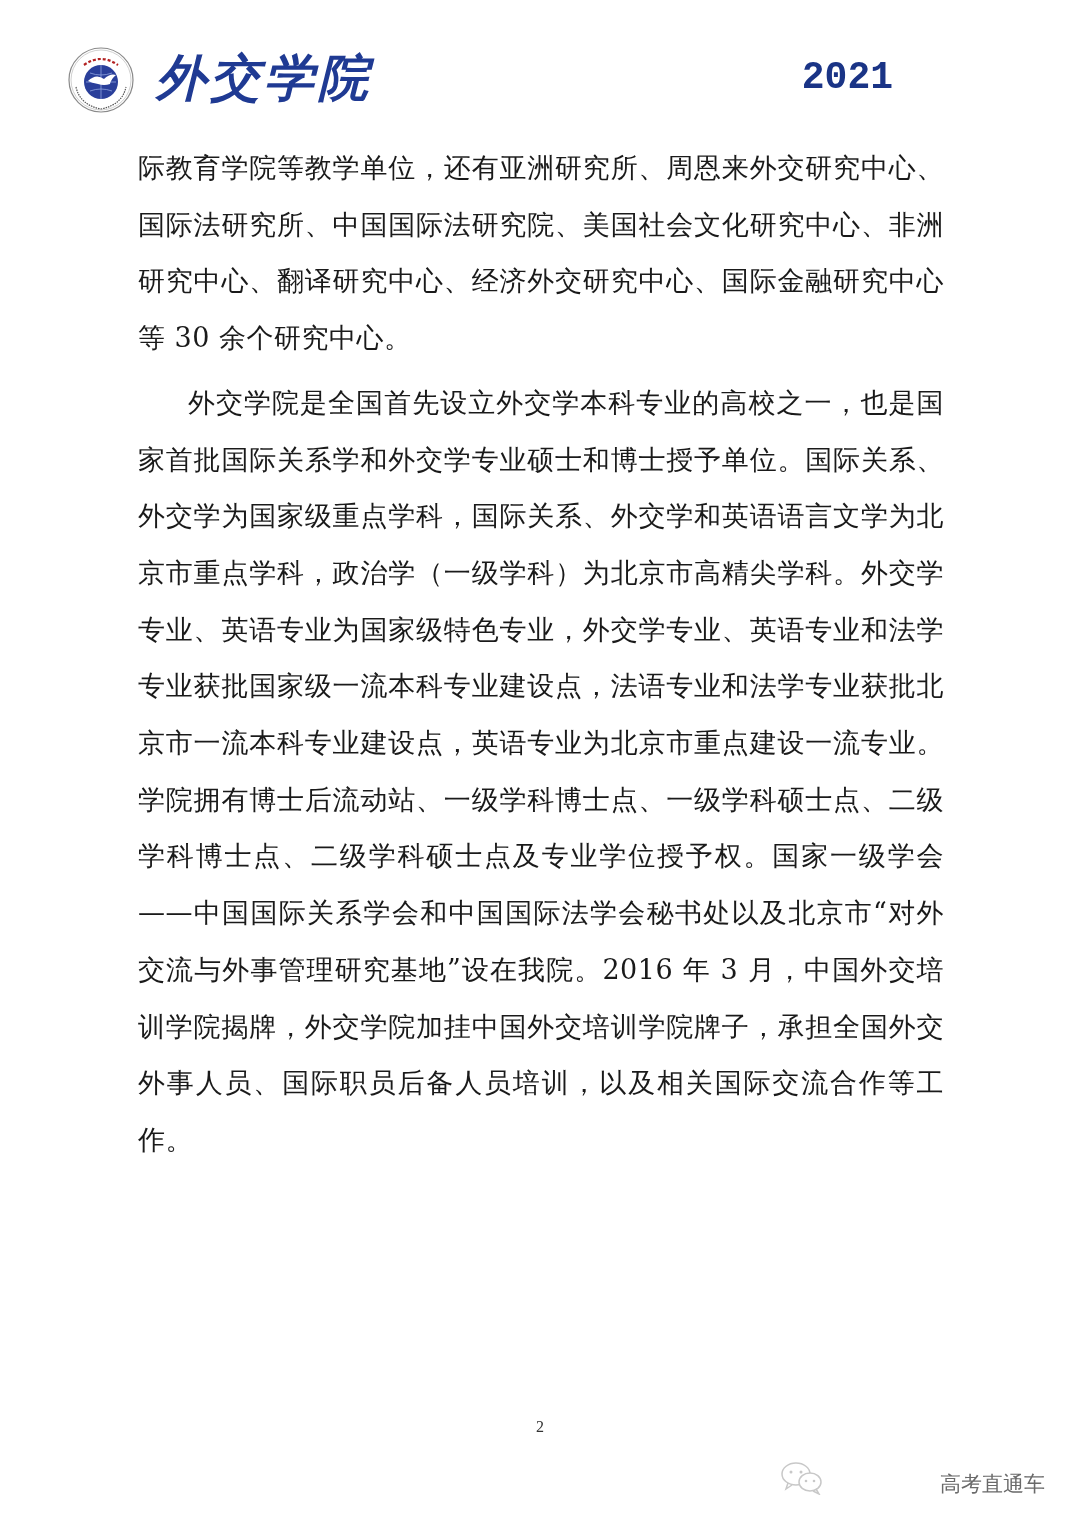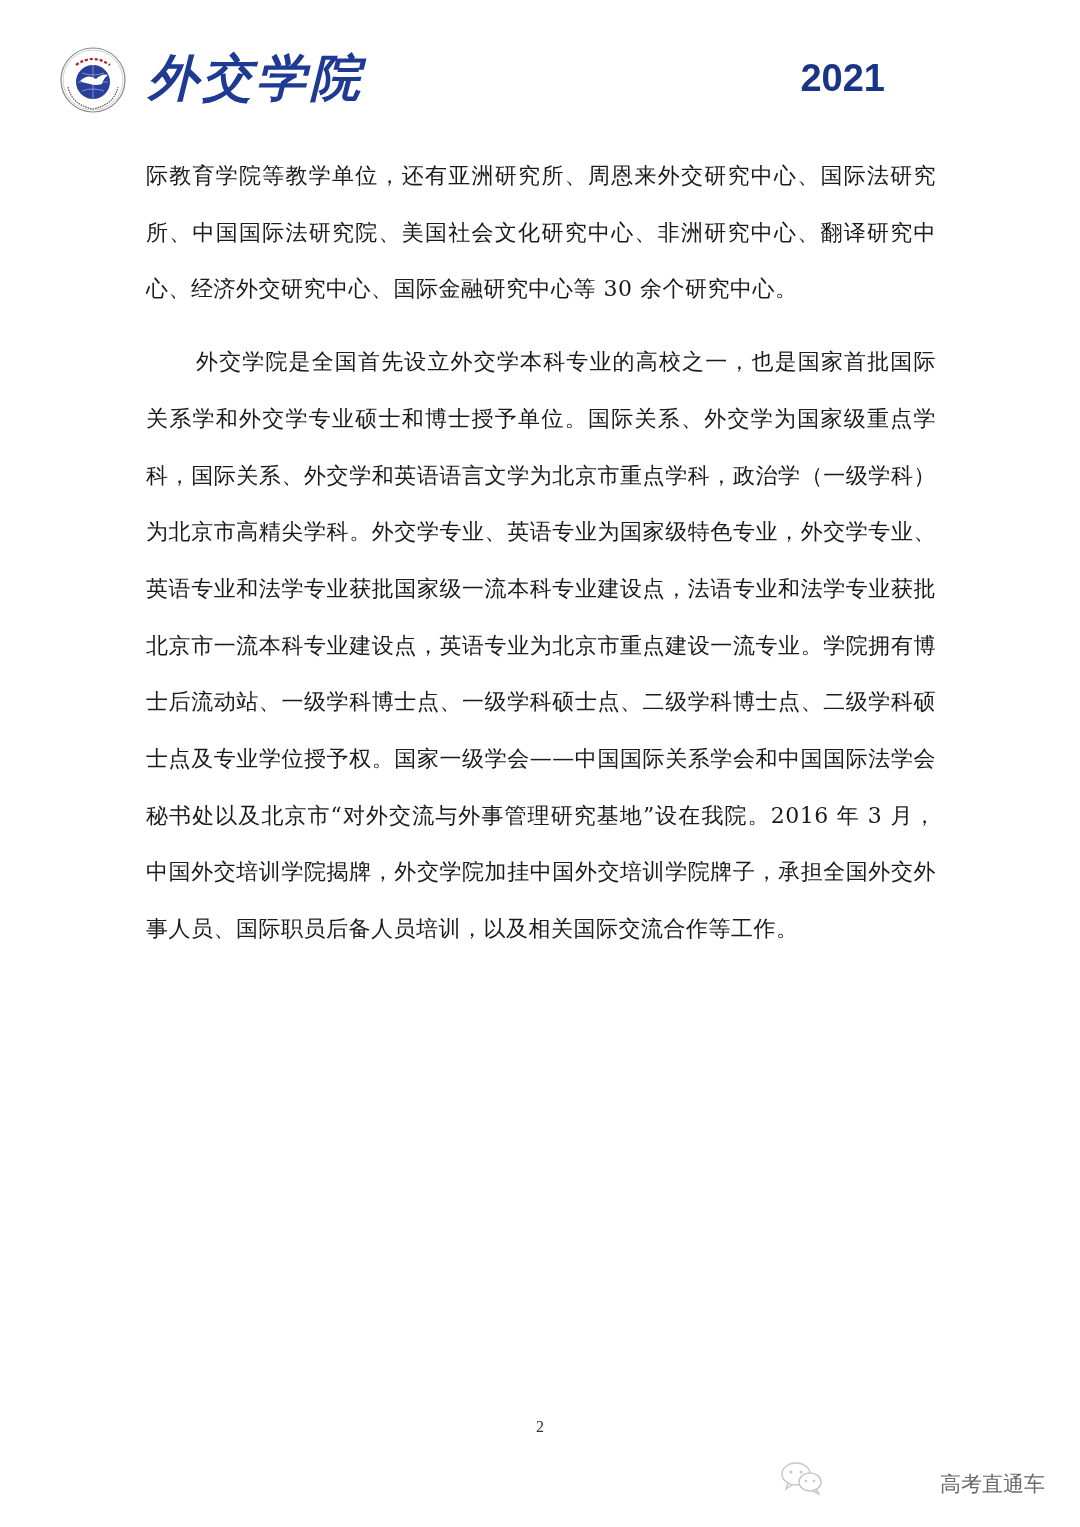--- a/index.html
+++ b/index.html
@@ -10,21 +10,21 @@
     body {
       width: 1080px;
       height: 1527px;
       position: relative;
       overflow: hidden;
       font-family: "DejaVu Serif", "Liberation Serif", serif;
       color: #1a1a1a;
     }
     .header {
       position: absolute;
-      left: 0;
+      left: 8px;
       top: 0;
       width: 968px;
       height: 130px;
     }
     .emblem {
       position: absolute;
       left: 60px;
       top: 47px;
       width: 66px;
       height: 66px;
@@ -38,35 +38,35 @@
       font-weight: bold;
       color: #1f3a93;
       letter-spacing: 4px;
       line-height: 66px;
       font-style: italic;
     }
     .year {
       position: absolute;
       right: 83px;
       top: 52px;
-      font-family: Liberation Sans, sans-serif;
+      font-family: Liberation Mono, monospace;
       font-size: 38px;
       font-weight: bold;
       color: #1a3486;
       line-height: 52px;
     }
     .content {
       position: absolute;
       left: 130px;
       top: 132px;
       width: 822px;
     }
     .para {
-      margin: 16px;
-      font-size: 22px;
+      margin: 8px;
+      font-size: 27px;
       line-height: 56.7px;
       text-align: justify;
       text-align-last: left;
       letter-spacing: 0.5px;
     }
     .para.indent {
       text-indent: 50px;
     }
     .page-number {
       position: absolute;

